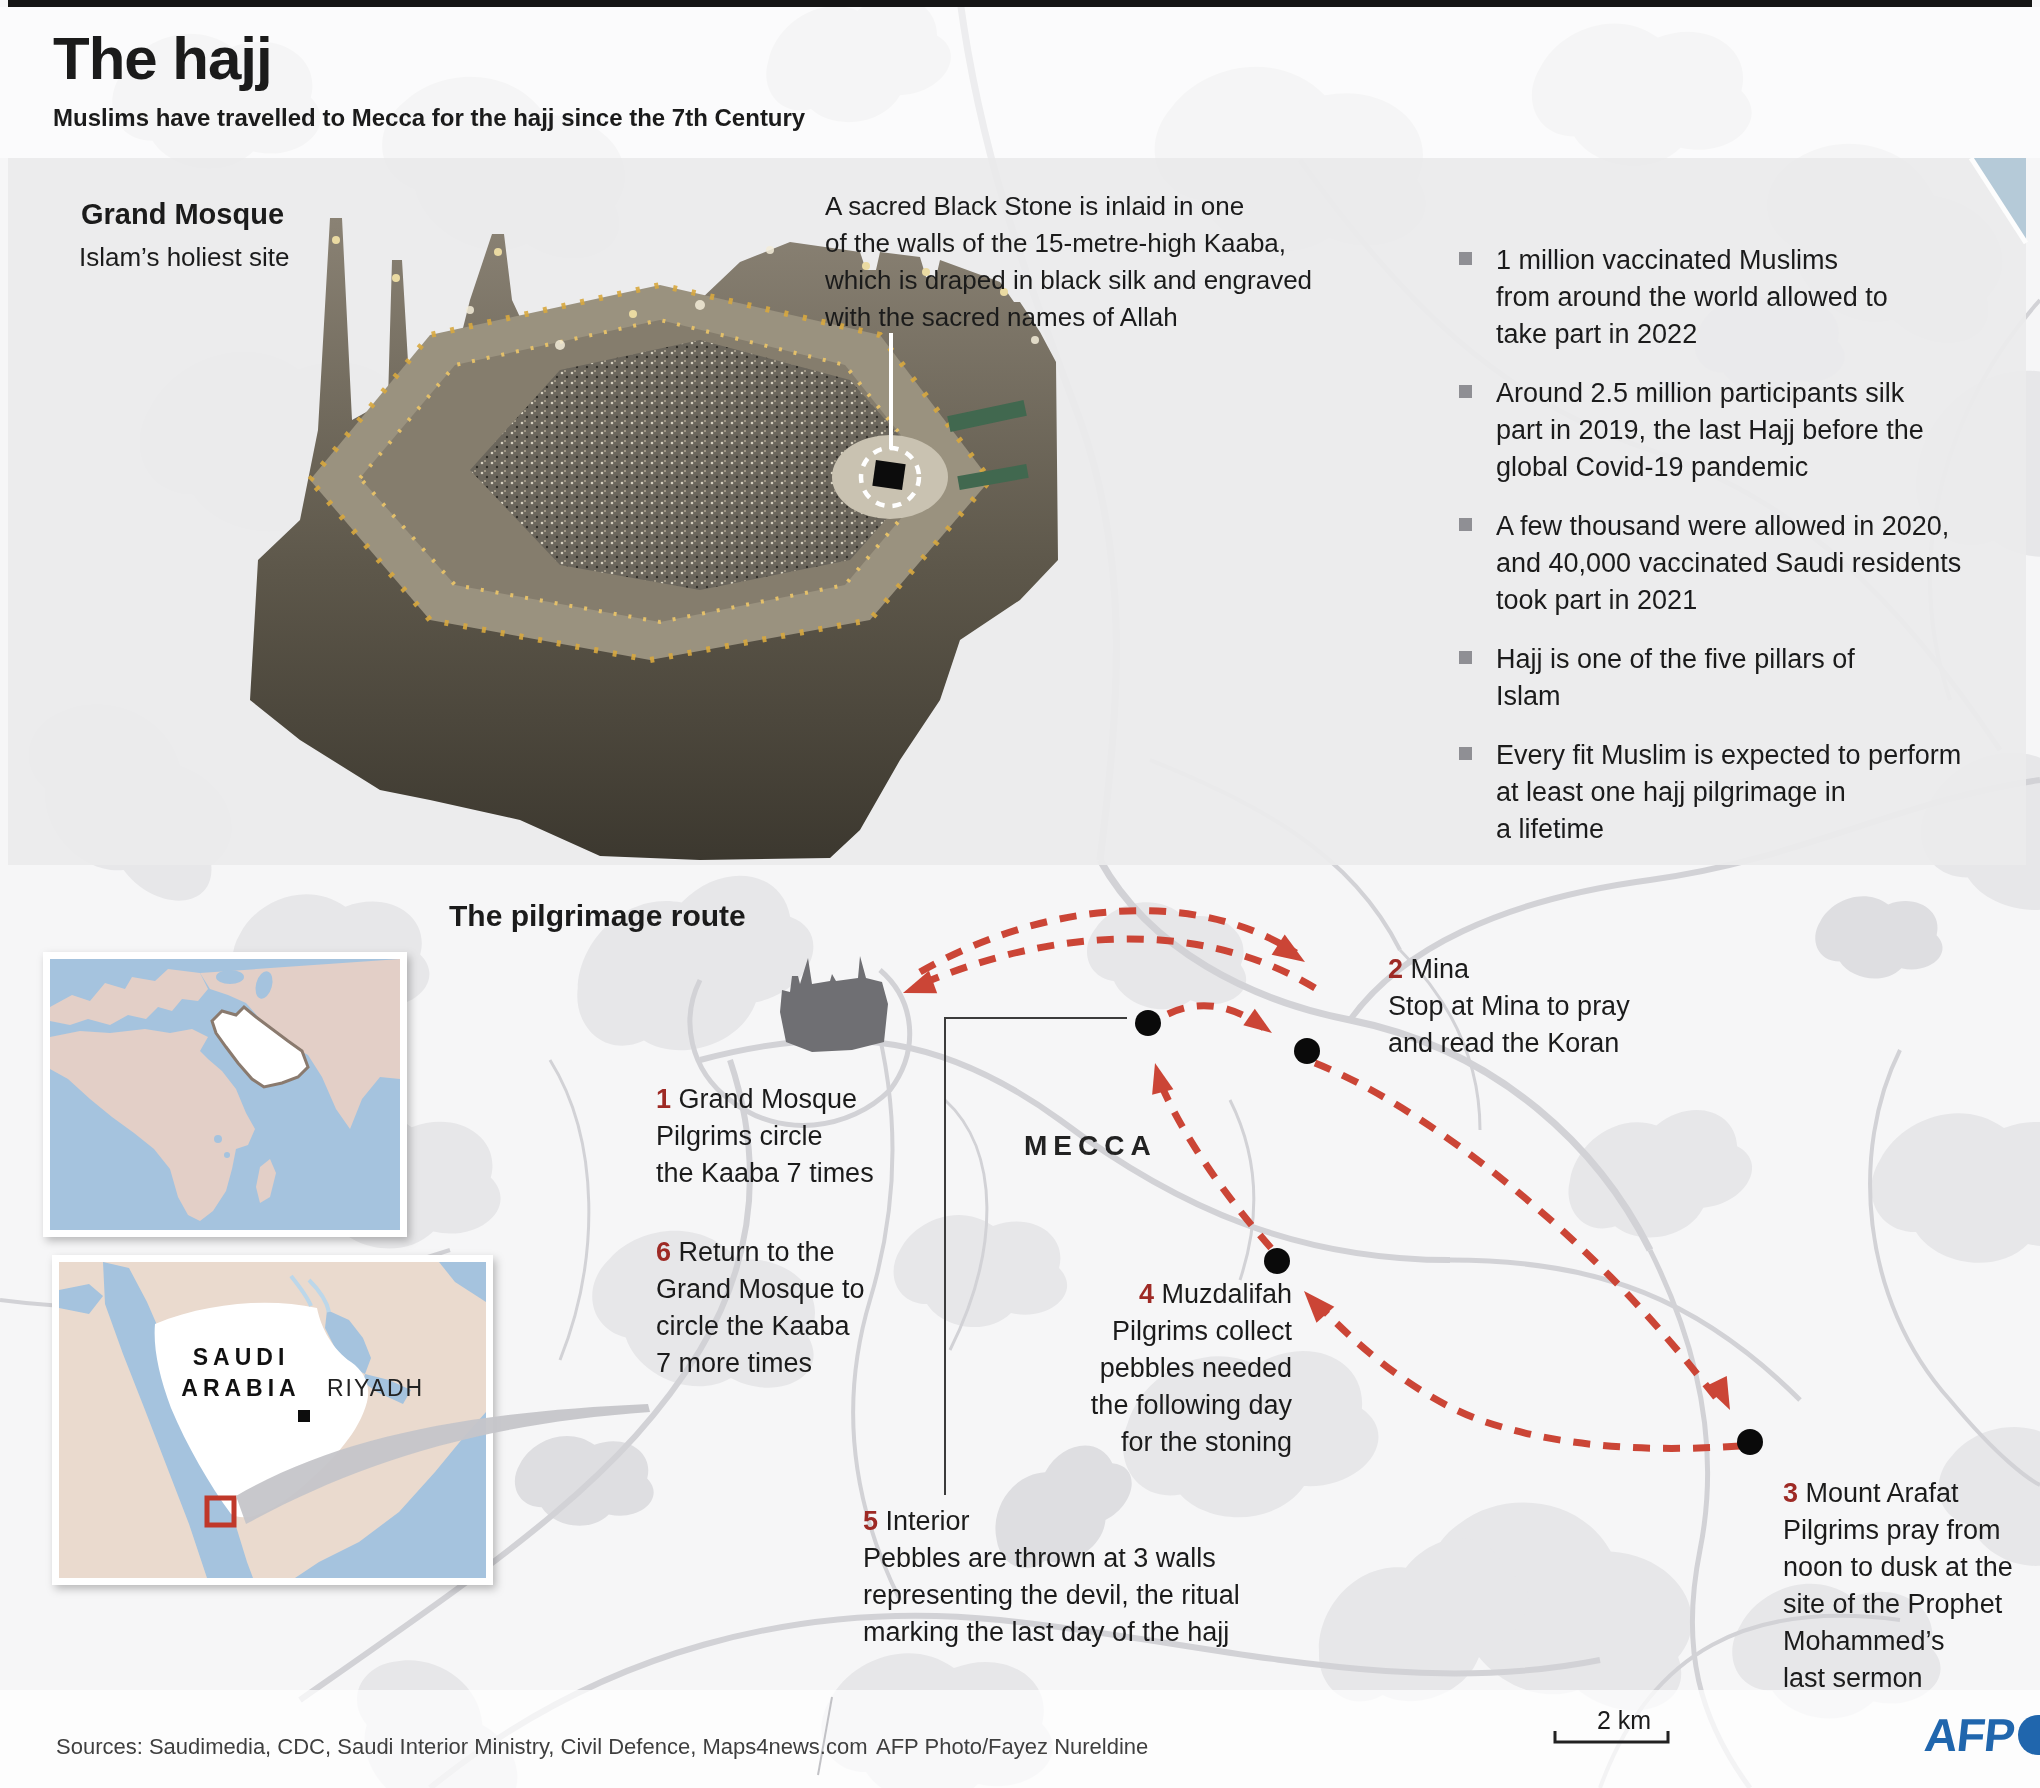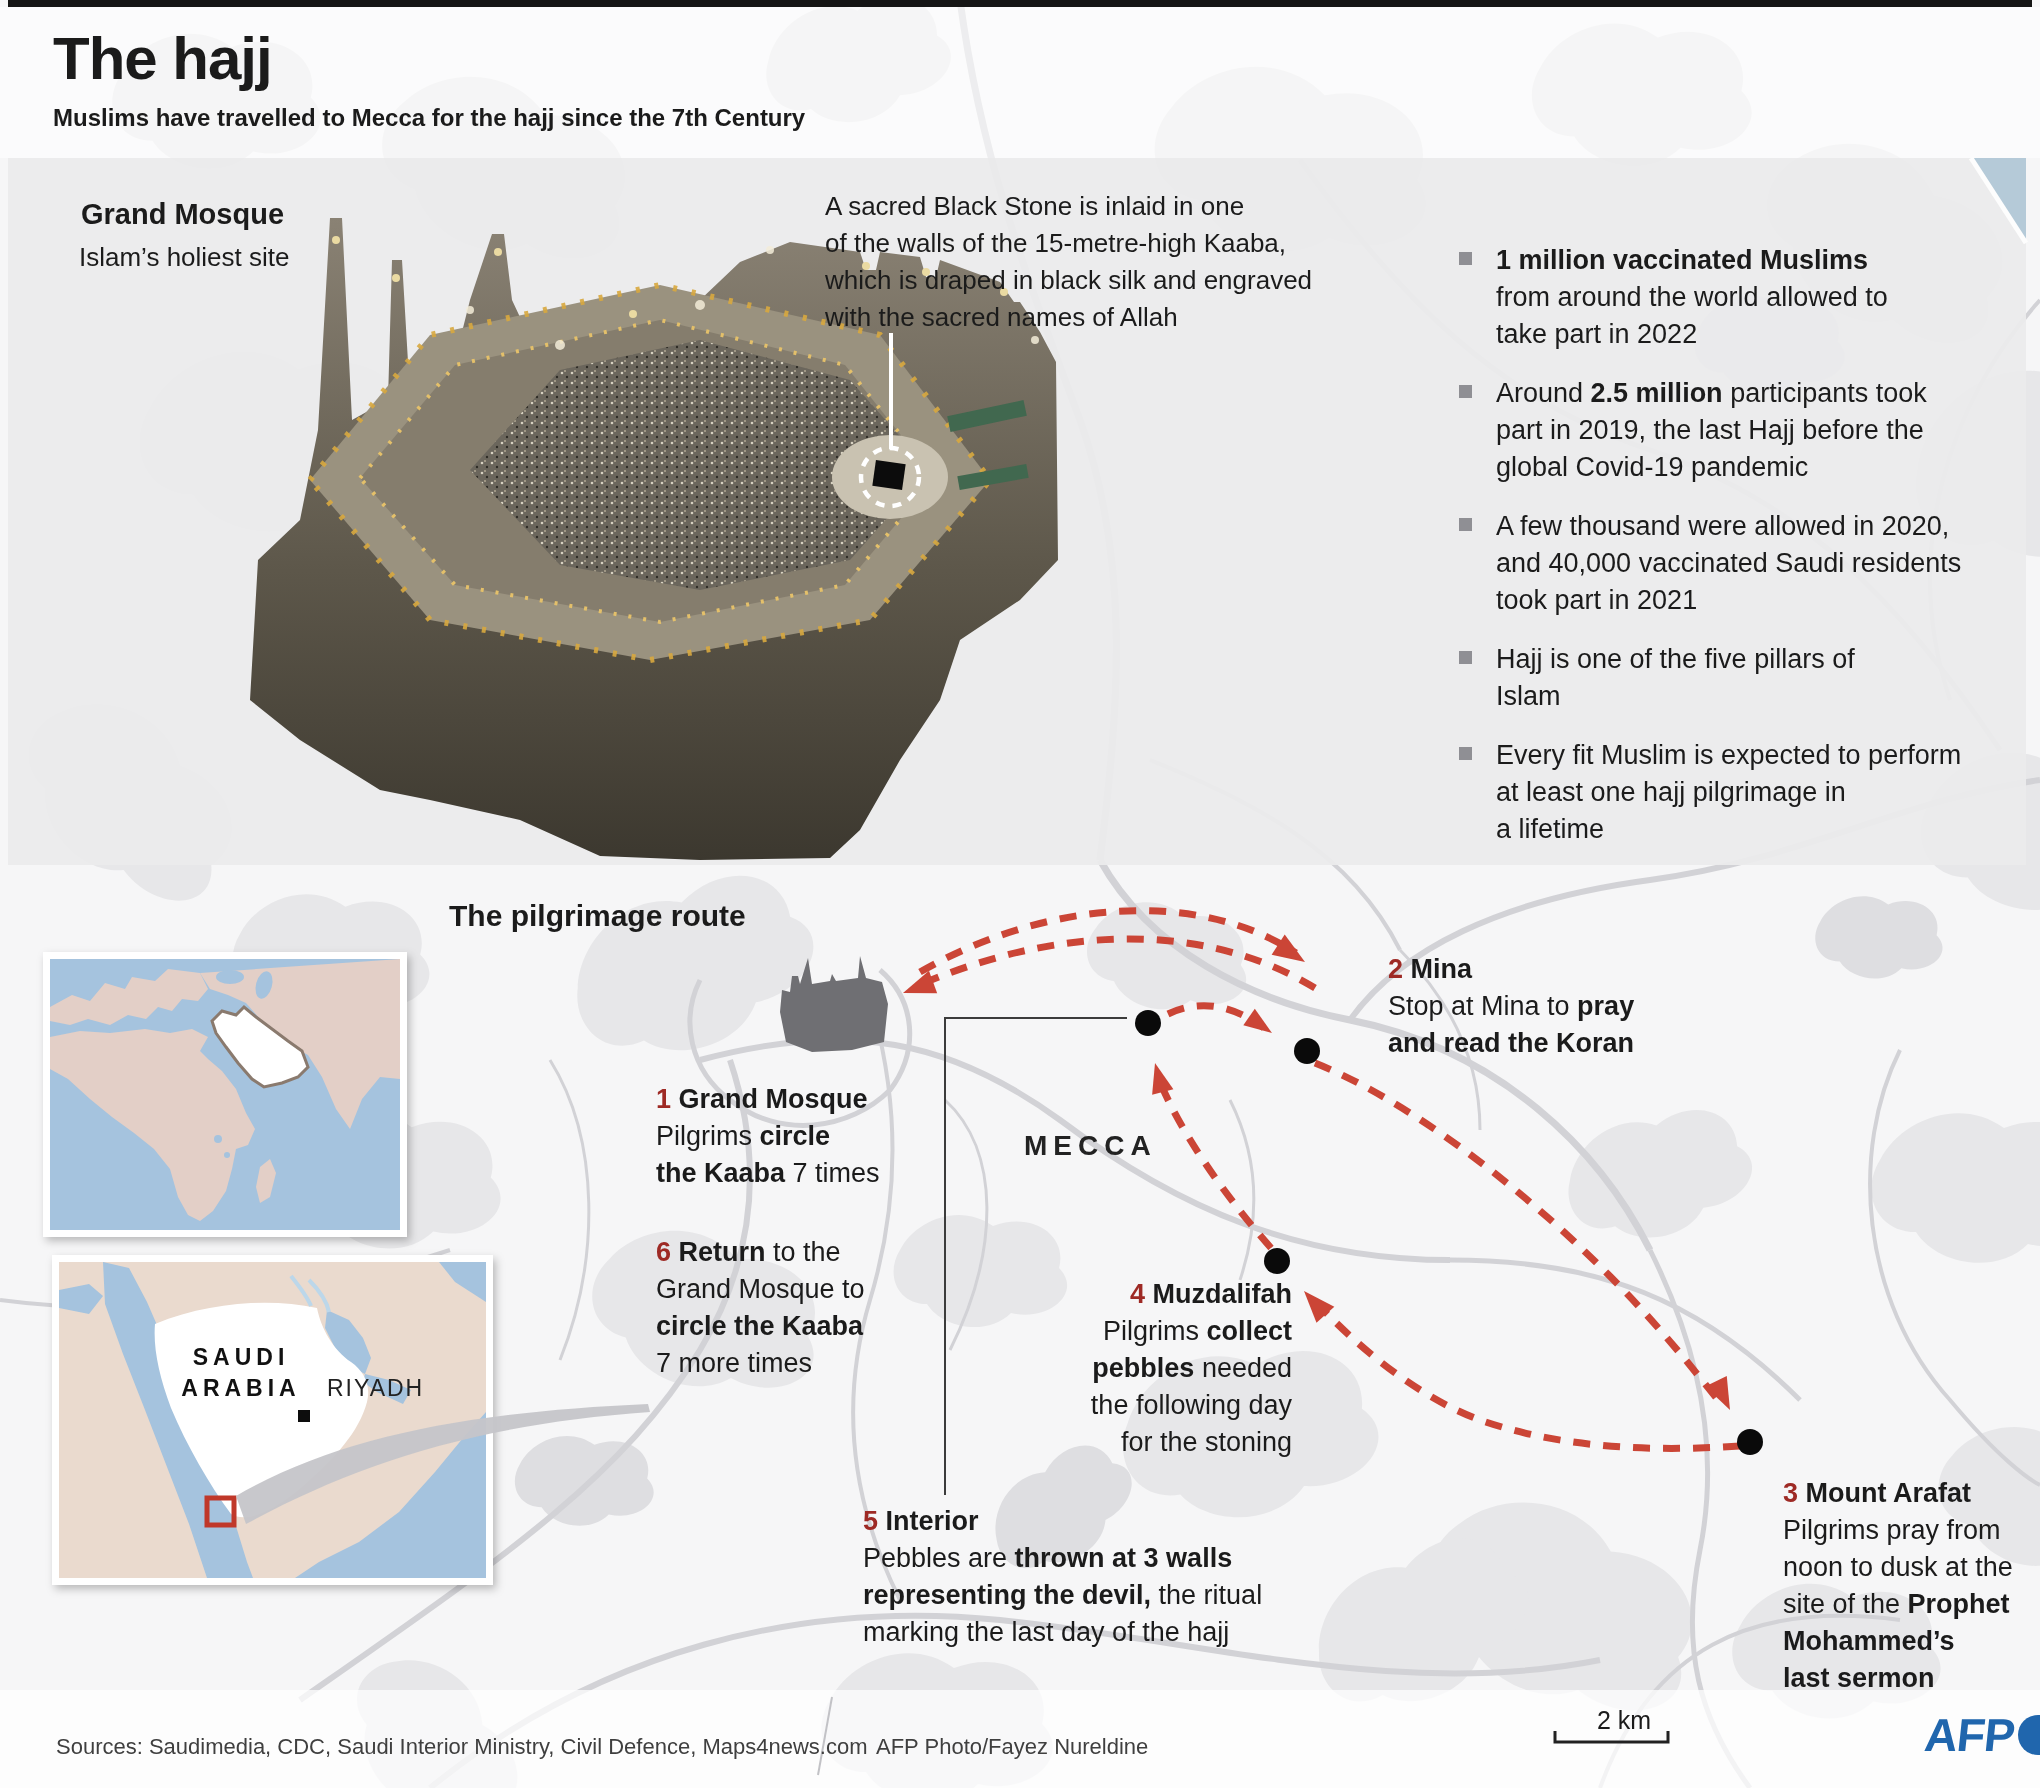--- a/index.html
+++ b/index.html
@@ -1,20 +1,20 @@
 <!DOCTYPE html>
 <html style="--numred: #9e2a25; --arrow_red: #cb4536; --blue: #2066ad; --ocean: #a5c3de; --land: #e3cfc7; --panel: #ebebec;"><head>
 <meta charset="utf-8">
 <style>
   html,body{margin:0;padding:0;background:#ffffff;}
   #canvas{position:relative;width:2040px;height:1788px;overflow:hidden;
           font-family:"Liberation Sans","DejaVu Sans",sans-serif;color:#1b1b1b;}
   #bg{position:absolute;left:0;top:0;}
   .abs{position:absolute;margin-left:31px;}
-  .b{font-weight:bold;}
+  .b{font-weight:normal;}
   .r{color:var(--numred);font-weight:bold;}
   .tl{white-space:nowrap;}
   #title{left:22px;top:24px;font-size:60px;font-weight:bold;letter-spacing:-1px;}
   #subtitle{left:22px;top:104px;font-size:24px;font-weight:bold;}
   #photo-heading{left:50px;top:198px;font-size:29px;font-weight:bold;}
   #photo-sub{left:48px;top:242px;font-size:26px;}
   #annotation{left:794px;top:188px;font-size:26px;line-height:37px;}
   .fact{left:1428px;display:flex;align-items:flex-start;font-size:27px;line-height:37px;width:520px;}
   .fact .sq{flex:0 0 auto;width:13px;height:13px;background:#8f8f94;margin:10px 24px 0 0;}
   #fact-0{top:242px;} #fact-1{top:375px;} #fact-2{top:508px;} #fact-3{top:641px;} #fact-4{top:737px;}
@@ -255,21 +255,21 @@
   <span class="sq"></span>
   <div>
         <div class="tl"><span class="b">1 million vaccinated Muslims</span></div>
         <div class="tl"><span>from around the world allowed to</span></div>
         <div class="tl"><span>take part in 2022</span></div>
       </div>
 </div>
 <div class="abs fact" id="fact-1">
   <span class="sq"></span>
   <div>
-        <div class="tl"><span>Around </span><span class="b">2.5 million</span><span> participants took</span></div>
+        <div class="tl"><span>Around </span><span class="b">2.5 million</span><span> participants silk</span></div>
         <div class="tl"><span>part in 2019, the last Hajj before the</span></div>
         <div class="tl"><span>global Covid-19 pandemic</span></div>
       </div>
 </div>
 <div class="abs fact" id="fact-2">
   <span class="sq"></span>
   <div>
         <div class="tl"><span>A few thousand were allowed in 2020,</span></div>
         <div class="tl"><span>and 40,000 vaccinated Saudi residents</span></div>
         <div class="tl"><span>took part in 2021</span></div>

